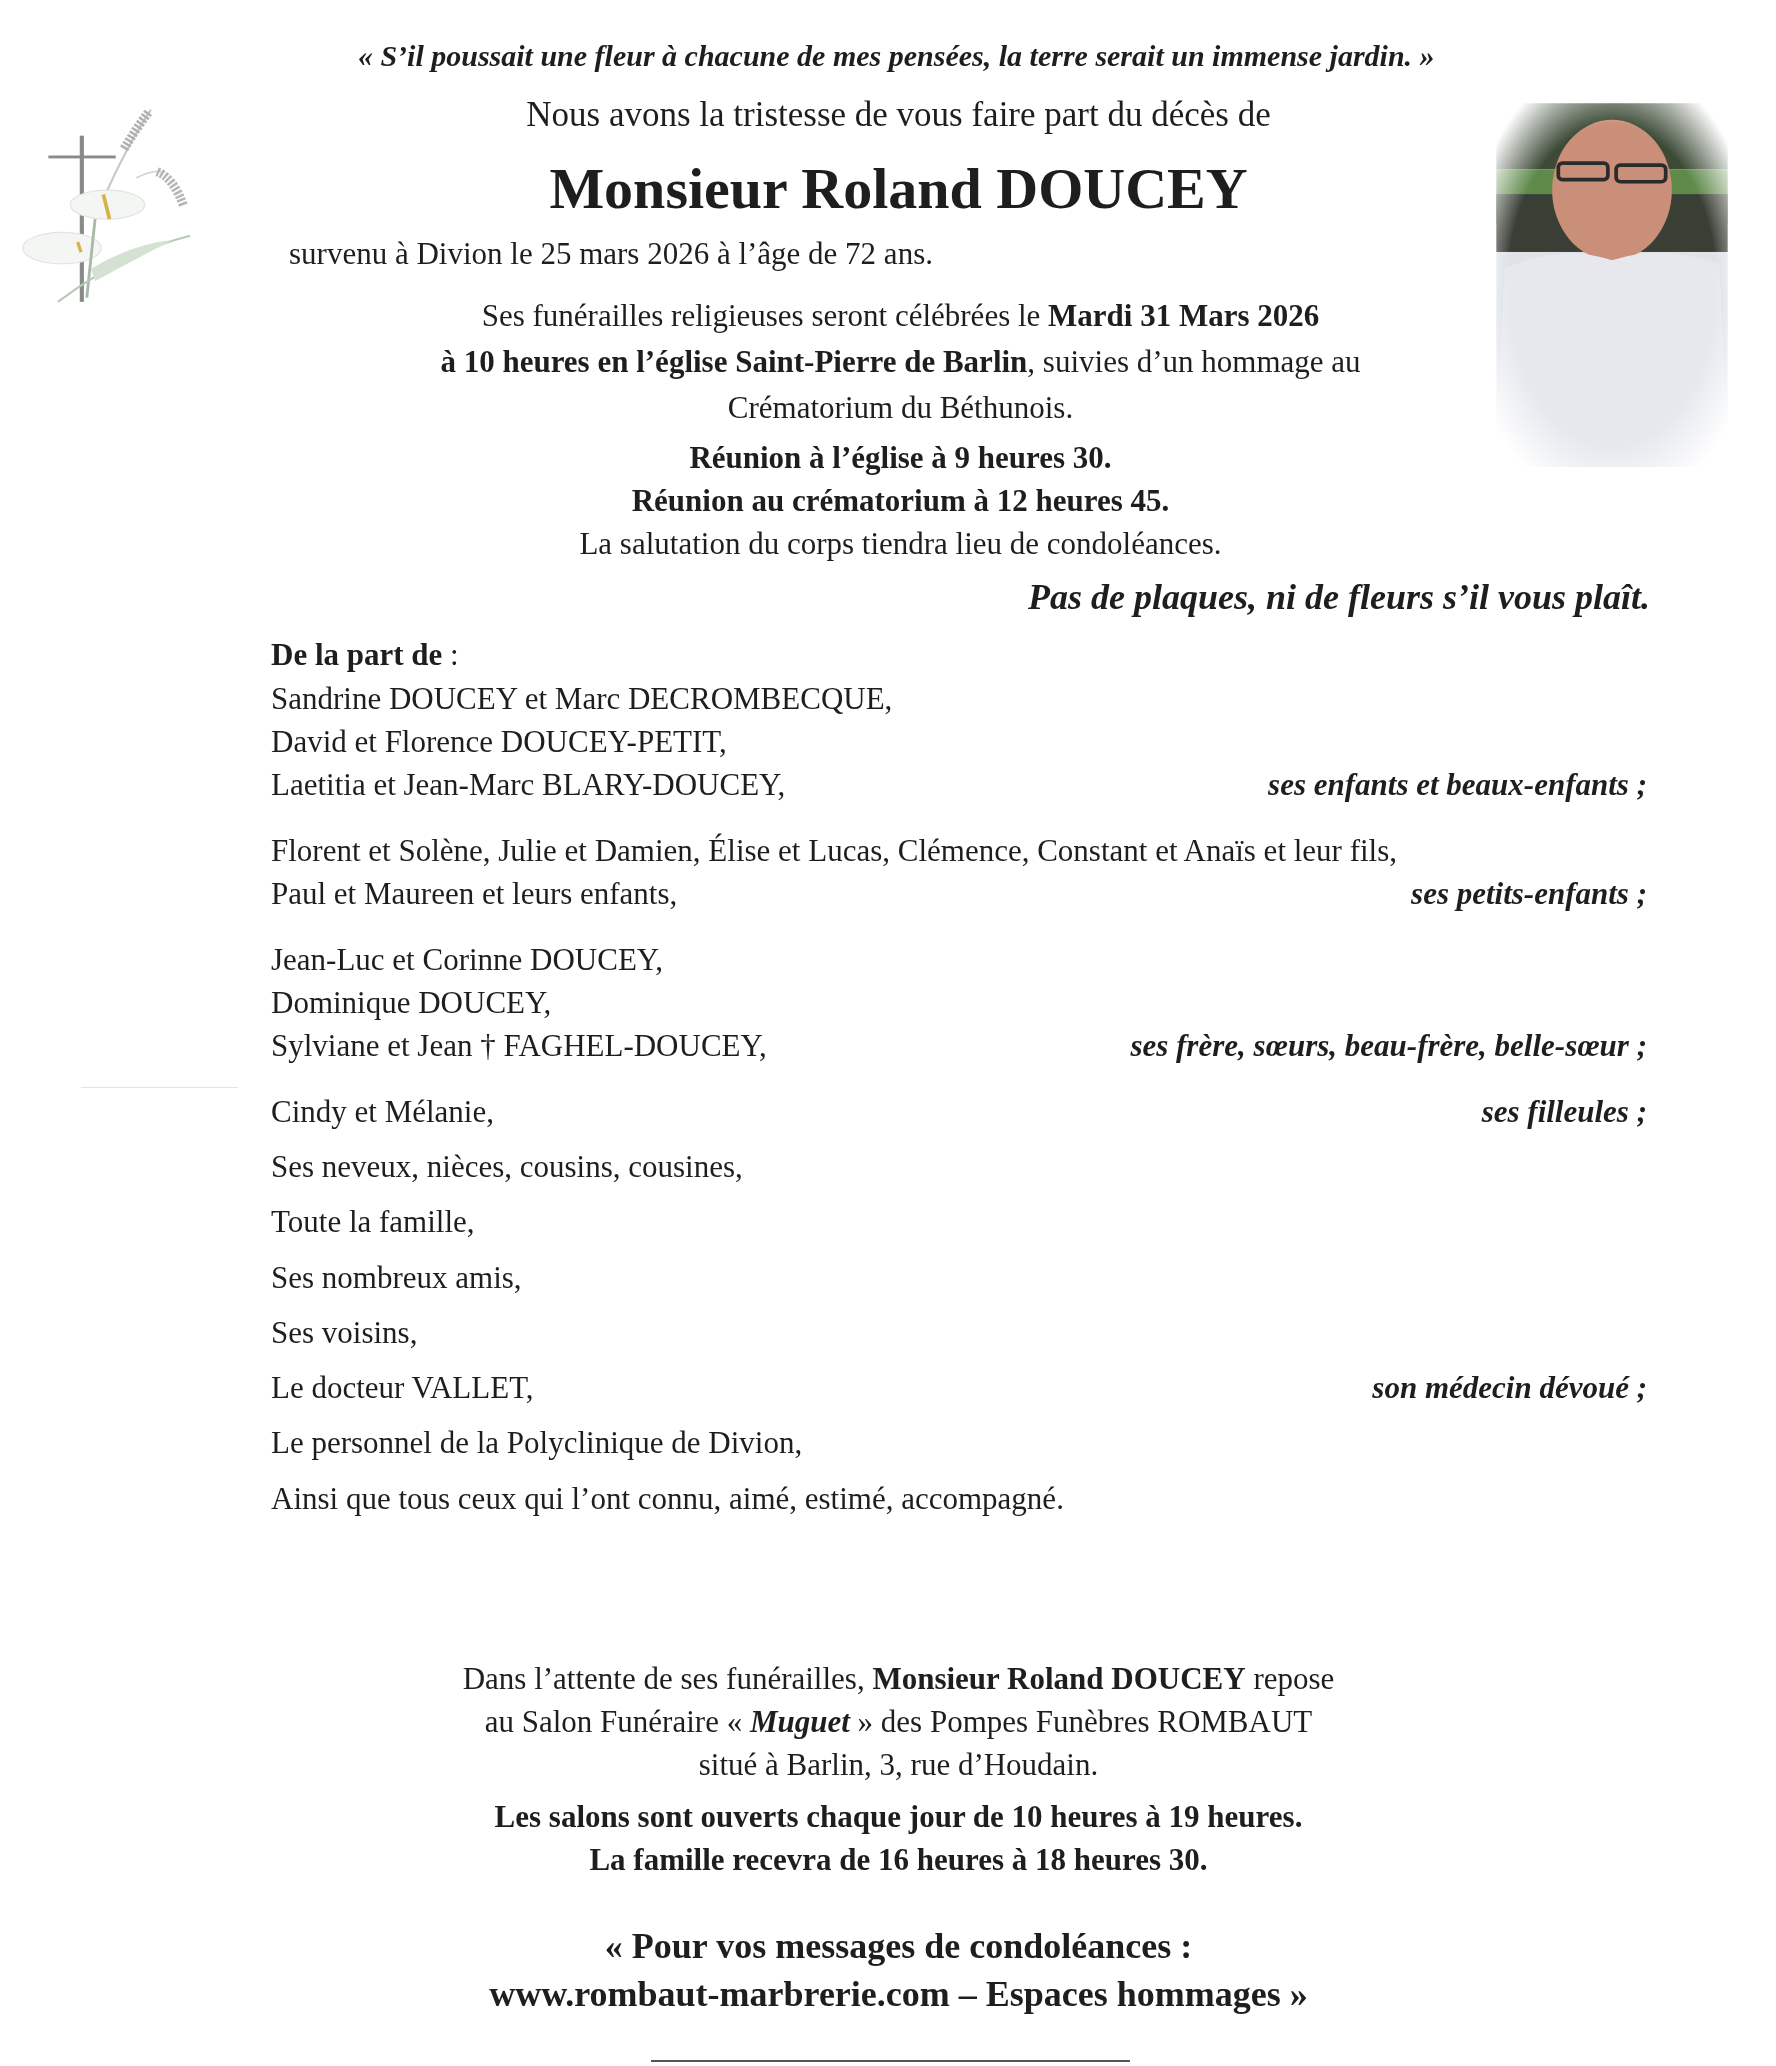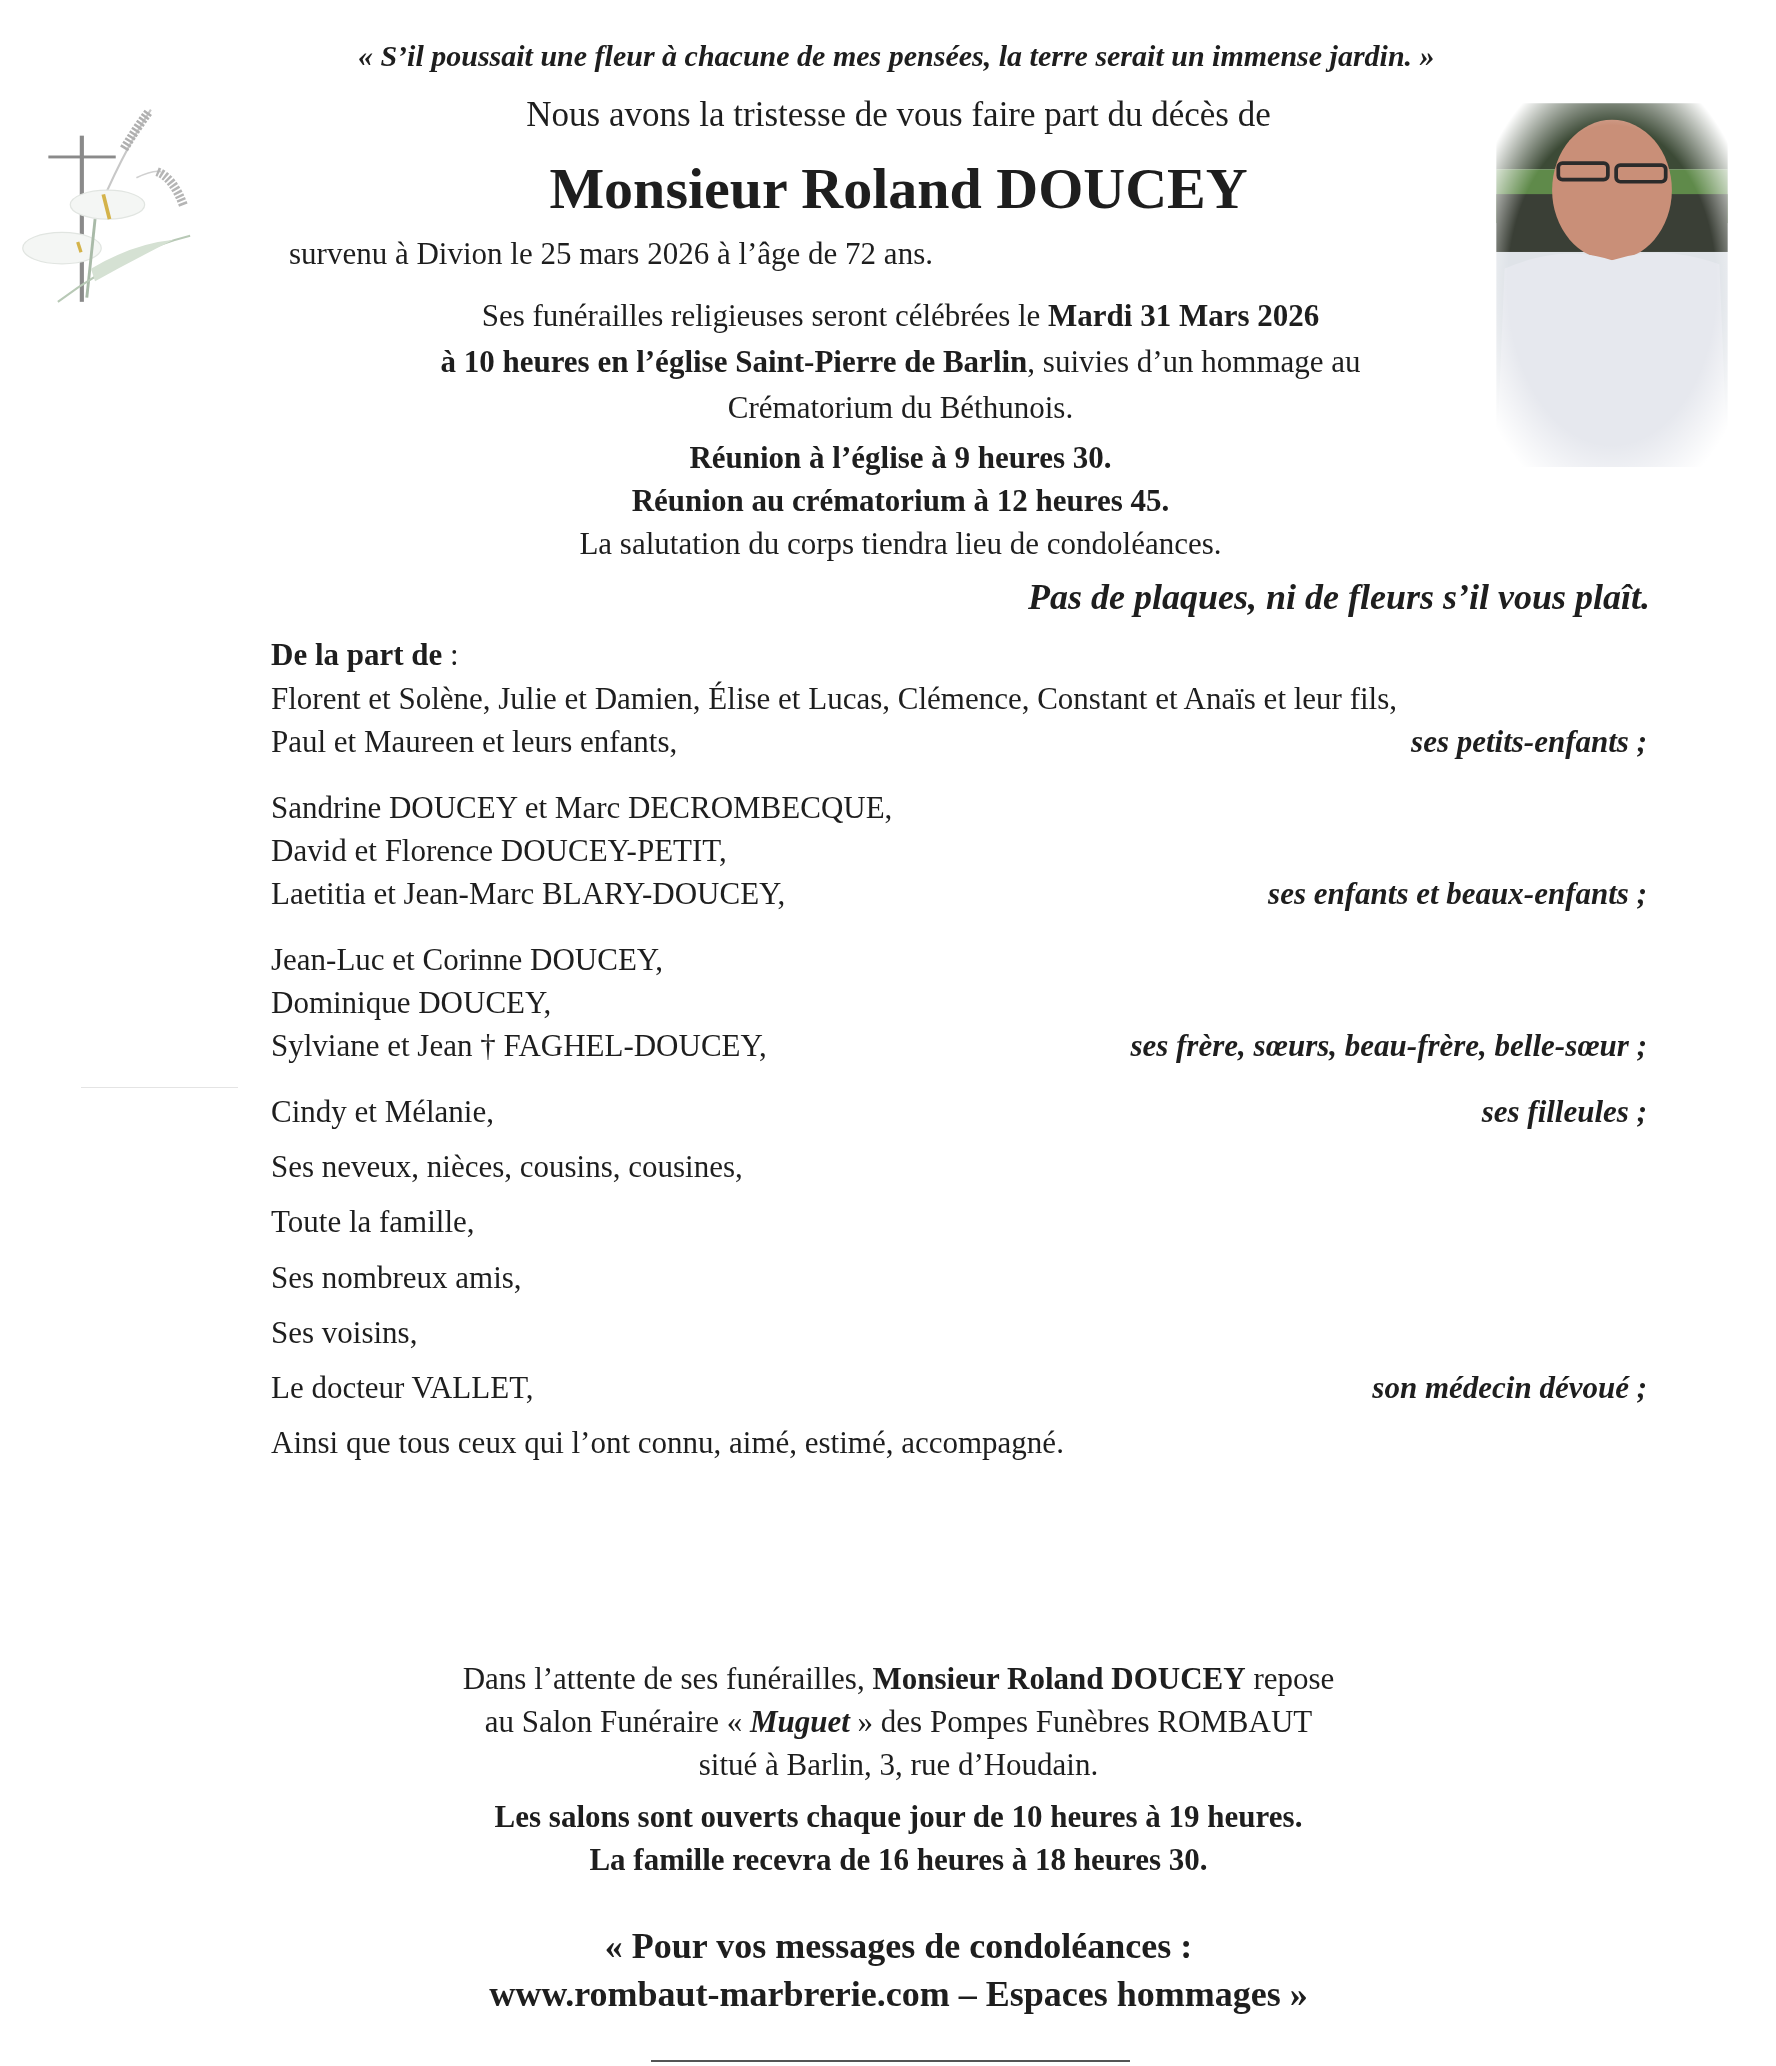--- a/index.html
+++ b/index.html
@@ -117,41 +117,41 @@
 
 <div id="no-flowers" class="abs line">Pas de plaques, ni de fleurs s’il vous plaît.</div>
 
 <div id="family" class="abs">
   <div class="fam-heading line">
     <span>De la part de</span><span style="font-weight:normal"> :</span>
   </div>
   <div id="family-groups">
       <div class="group">
         <div class="row">
+          <span class="line">Sandrine DOUCEY et Marc DECROMBECQUE,</span>
+        </div>
+        <div class="row">
+          <span class="line">David et Florence DOUCEY-PETIT,</span>
+        </div>
+        <div class="row">
+          <span class="line">Laetitia et Jean-Marc BLARY-DOUCEY,</span>
+          <span class="rel line">ses enfants et beaux-enfants ;</span>
+        </div>
+      </div>
+      <div class="group">
+        <div class="row">
           <span class="line">Florent et Solène, Julie et Damien, Élise et Lucas, Clémence, Constant et Anaïs et leur fils,</span>
         </div>
         <div class="row">
           <span class="line">Paul et Maureen et leurs enfants,</span>
           <span class="rel line">ses petits-enfants ;</span>
         </div>
       </div>
       <div class="group">
         <div class="row">
-          <span class="line">Sandrine DOUCEY et Marc DECROMBECQUE,</span>
-        </div>
-        <div class="row">
-          <span class="line">David et Florence DOUCEY-PETIT,</span>
-        </div>
-        <div class="row">
-          <span class="line">Laetitia et Jean-Marc BLARY-DOUCEY,</span>
-          <span class="rel line">ses enfants et beaux-enfants ;</span>
-        </div>
-      </div>
-      <div class="group">
-        <div class="row">
           <span class="line">Jean-Luc et Corinne DOUCEY,</span>
         </div>
         <div class="row">
           <span class="line">Dominique DOUCEY,</span>
         </div>
         <div class="row">
           <span class="line">Sylviane et Jean † FAGHEL-DOUCEY,</span>
           <span class="rel line">ses frère, sœurs, beau-frère, belle-sœur ;</span>
         </div>
       </div>
@@ -178,20 +178,25 @@
       </div>
       <div class="group single" style="margin-bottom: 10.3px;">
         <div class="row">
           <span class="line">Ses voisins,</span>
         </div>
       </div>
       <div class="group single" style="margin-bottom: 10.3px;">
         <div class="row">
           <span class="line">Le docteur VALLET,</span>
           <span class="rel line">son médecin dévoué ;</span>
+        </div>
+      </div>
+      <div class="group single" style="margin-bottom: 10.3px;">
+        <div class="row">
+          <span class="line">Le personnel de la Polyclinique de Divion,</span>
         </div>
       </div>
       <div class="group single" style="margin-bottom: 10.3px;">
         <div class="row">
           <span class="line">Ainsi que tous ceux qui l’ont connu, aimé, estimé, accompagné.</span>
         </div>
       </div>
     </div>
 </div>
 

